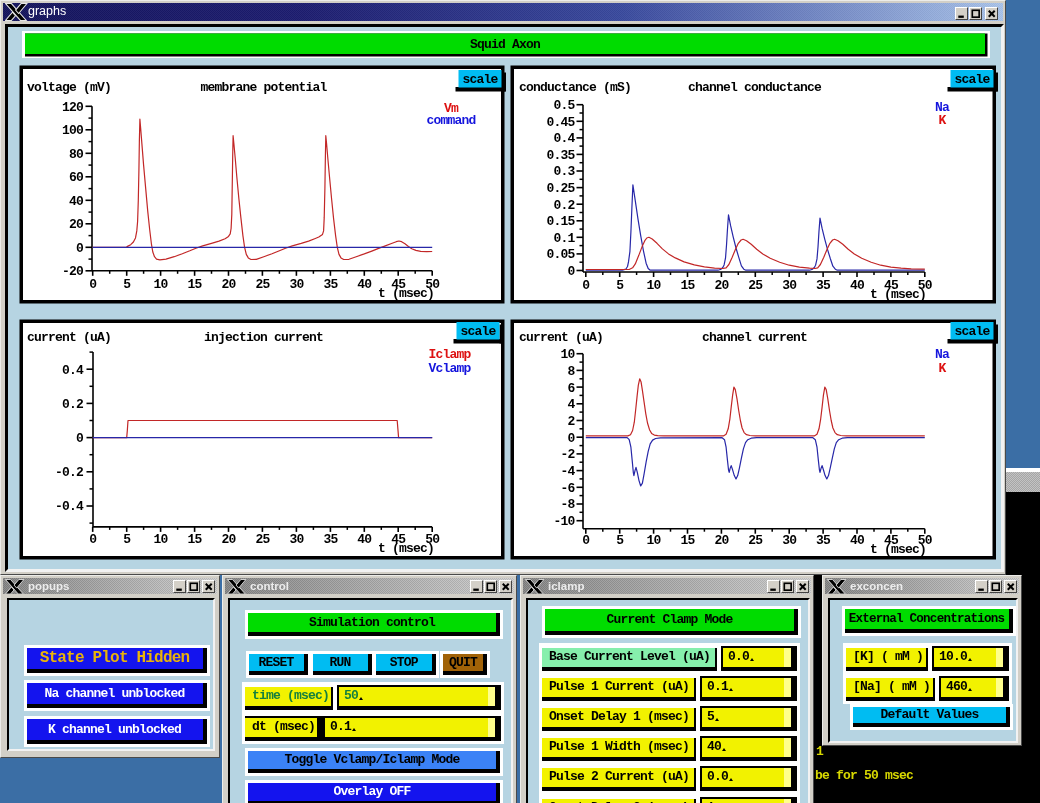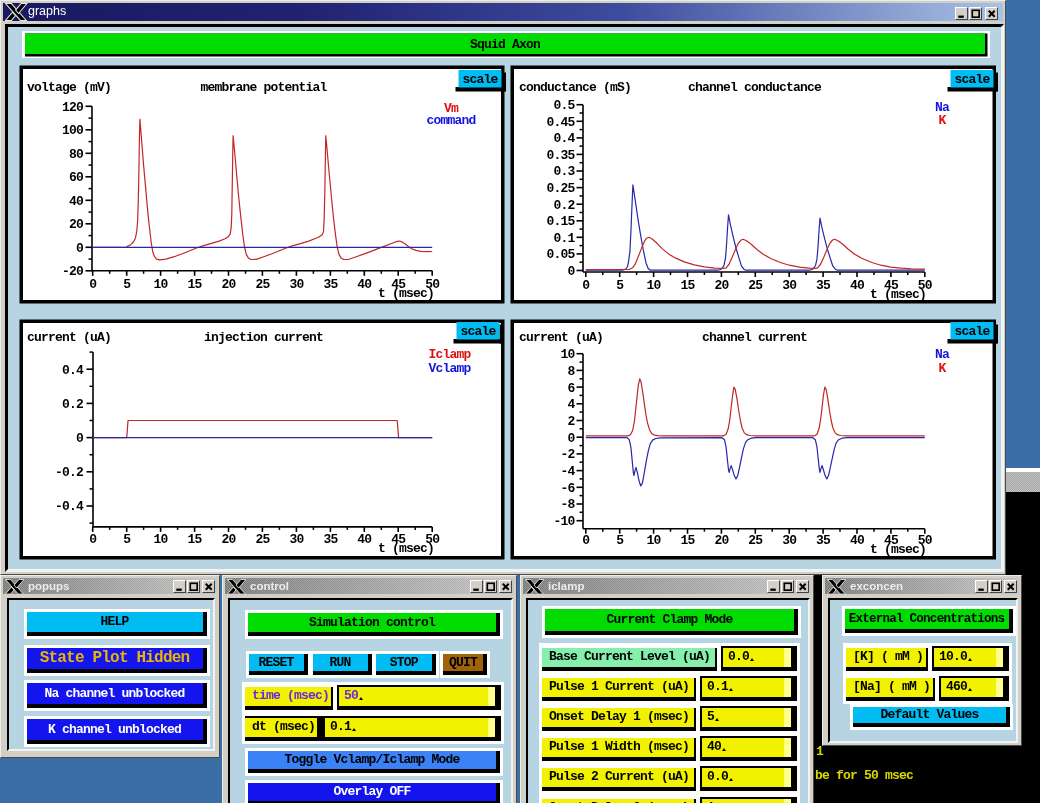--- a/index.html
+++ b/index.html
@@ -351,21 +351,20 @@
           <rect x="2.5" y="2.5" width="7.5" height="7.5" fill="none" stroke="#000" stroke-width="1.8"></rect>
         </svg>
       </div>
       <div style="position:absolute;left:169.5px;top:1.5px;width:13px;height:13px;background:#d4d0c8;border:1px solid;border-color:#fff #424242 #424242 #fff">
         <svg width="11" height="11" viewBox="0 0 12 12" style="display:block">
           <line x1="2.5" y1="9.5" x2="8.5" y2="9.5" stroke="#000" stroke-width="2.5"></line>
         </svg>
       </div>
     </div>
     <div style="position:absolute;left:6px;top:22px;width:208px;height:153px;background:#b6d4e2;border:2px solid;border-color:#000 #f2f2f2 #f2f2f2 #000"></div>
-    <div style="position:absolute;left:25.5px;top:36px;width:180px;height:24px;background:#00bcf2;border-right:4px solid #000;border-bottom:4px solid #000;outline:3px solid #fff;color:#000;font-size:13px;letter-spacing:-0.8px;text-align:center;line-height:20px;white-space:nowrap;overflow:hidden">HELP</div>
     <div style="position:absolute;left:25.5px;top:71.5px;width:180px;height:25px;background:#1414ee;border-right:4px solid #000;border-bottom:4px solid #000;outline:3px solid #fff;color:#eab308;font-size:16px;letter-spacing:-0.8px;text-align:center;line-height:21px;white-space:nowrap;overflow:hidden">State Plot Hidden</div>
     <div style="position:absolute;left:25.5px;top:107px;width:180px;height:25px;background:#1414ee;border-right:4px solid #000;border-bottom:4px solid #000;outline:3px solid #fff;color:#fff;font-size:13px;letter-spacing:-0.8px;text-align:center;line-height:21px;white-space:nowrap;overflow:hidden">Na channel unblocked</div>
     <div style="position:absolute;left:25.5px;top:142.5px;width:180px;height:25px;background:#1414ee;border-right:4px solid #000;border-bottom:4px solid #000;outline:3px solid #fff;color:#fff;font-size:13px;letter-spacing:-0.8px;text-align:center;line-height:21px;white-space:nowrap;overflow:hidden">K channel unblocked</div>
   </div>
 <div style="position:absolute;left:222px;top:575px;width:295px;height:235px;background:#d2cfc7;border:1px solid;border-color:#ecece9 #4a4a4a #4a4a4a #ecece9;">
     <div style="position:absolute;left:2px;top:2px;right:2px;height:16px;background:repeating-conic-gradient(rgba(0,0,0,0.10) 0% 25%,rgba(255,255,255,0.07) 0% 50%) 0 0/2px 2px,linear-gradient(90deg,#878787,#b0b0b0 55%,#d0d0d0)">
       <svg style="position:absolute;left:2px;top:0.5px" width="19.4" height="15.5" viewBox="0 0 20 16">
         <g fill="#000" stroke="#e6e6e6" stroke-width="0.9">
           <path d="M0.5,0.5 h5.2 l13.2,15 h-5.2 z"></path>
           <path d="M19.5,0.5 h-5.2 l-4.9,5.8 2.7,3.1 z"></path>
@@ -388,21 +387,21 @@
           <line x1="2.5" y1="9.5" x2="8.5" y2="9.5" stroke="#000" stroke-width="2.5"></line>
         </svg>
       </div>
     </div>
     <div style="position:absolute;left:5px;top:22px;width:285px;height:210px;background:#b6d4e2;border:2px solid;border-color:#000 #f2f2f2 #f2f2f2 #000"></div>
     <div style="position:absolute;left:25px;top:37px;width:252px;height:23px;background:#00dc00;border-right:4px solid #000;border-bottom:4px solid #000;outline:3px solid #fff;color:#000;font-size:13px;letter-spacing:-0.8px;text-align:center;line-height:19px;white-space:nowrap;overflow:hidden">Simulation control</div>
     <div style="position:absolute;left:25.5px;top:77.5px;width:59px;height:21.5px;background:#00bcf2;border-right:4px solid #000;border-bottom:4px solid #000;outline:3px solid #fff;color:#000;font-size:13px;letter-spacing:-0.8px;text-align:center;line-height:17.5px;white-space:nowrap;overflow:hidden">RESET</div>
     <div style="position:absolute;left:89.5px;top:77.5px;width:59px;height:21.5px;background:#00bcf2;border-right:4px solid #000;border-bottom:4px solid #000;outline:3px solid #fff;color:#000;font-size:13px;letter-spacing:-0.8px;text-align:center;line-height:17.5px;white-space:nowrap;overflow:hidden">RUN</div>
     <div style="position:absolute;left:153px;top:77.5px;width:59.5px;height:21.5px;background:#00bcf2;border-right:4px solid #000;border-bottom:4px solid #000;outline:3px solid #fff;color:#000;font-size:13px;letter-spacing:-0.8px;text-align:center;line-height:17.5px;white-space:nowrap;overflow:hidden">STOP</div>
     <div style="position:absolute;left:220px;top:77.5px;width:44px;height:21.5px;background:#a16207;border-right:4px solid #000;border-bottom:4px solid #000;outline:3px solid #fff;color:#000;font-size:13px;letter-spacing:-0.8px;text-align:center;line-height:17.5px;white-space:nowrap;overflow:hidden">QUIT</div>
-    <div style="position:absolute;left:22px;top:109px;width:256px;height:25px;background:#fff;outline:3px solid #fff;font-size:13px;letter-spacing:-0.8px;color:#6d28d9">
+    <div style="position:absolute;left:22px;top:109px;width:256px;height:25px;background:#fff;outline:3px solid #fff;font-size:13px;letter-spacing:-0.8px;color:#15803d">
       <div style="position:absolute;left:0;top:2px;width:88px;height:23px;background:#f2f200;border-right:2px solid #000;border-bottom:4px solid #000;padding-left:7px;line-height:17px;white-space:nowrap;overflow:hidden">time (msec)</div>
       <div style="position:absolute;left:92px;top:0;right:0;height:25px;background:#f2f200;border:2.5px solid #000;border-right-width:6px;border-bottom-width:4px;padding-left:5px;line-height:17px;white-space:nowrap">50<span style="display:inline-block;width:0;height:0;border-left:2.5px solid transparent;border-right:2.5px solid transparent;border-bottom:3.5px solid #000;vertical-align:-1px;margin-left:1px"></span><span style="position:absolute;right:0;top:0;bottom:0;width:7px;background:#ffff8c"></span></div>
     </div>
     <div style="position:absolute;left:22px;top:140px;width:256px;height:25px;background:#000000;outline:3px solid #fff;font-size:13px;letter-spacing:-0.8px;color:#000">
       <div style="position:absolute;left:0;top:2px;width:74px;height:23px;background:#f2f200;border-right:2px solid #000;border-bottom:4px solid #000;padding-left:7px;line-height:17px;white-space:nowrap;overflow:hidden">dt (msec)</div>
       <div style="position:absolute;left:78px;top:0;right:0;height:25px;background:#f2f200;border:2.5px solid #000;border-right-width:6px;border-bottom-width:4px;padding-left:5px;line-height:17px;white-space:nowrap">0.1<span style="display:inline-block;width:0;height:0;border-left:2.5px solid transparent;border-right:2.5px solid transparent;border-bottom:3.5px solid #000;vertical-align:-1px;margin-left:1px"></span><span style="position:absolute;right:0;top:0;bottom:0;width:7px;background:#ffff8c"></span></div>
     </div>
     <div style="position:absolute;left:25px;top:175px;width:252px;height:22px;background:#3b82f6;border-right:4px solid #000;border-bottom:4px solid #000;outline:3px solid #fff;color:#000;font-size:13px;letter-spacing:-0.8px;text-align:center;line-height:18px;white-space:nowrap;overflow:hidden">Toggle Vclamp/Iclamp Mode</div>
     <div style="position:absolute;left:25px;top:207px;width:252px;height:22px;background:#1414ee;border-right:4px solid #000;border-bottom:4px solid #000;outline:3px solid #fff;color:#fff;font-size:13px;letter-spacing:-0.8px;text-align:center;line-height:18px;white-space:nowrap;overflow:hidden">Overlay OFF</div>
   </div>

